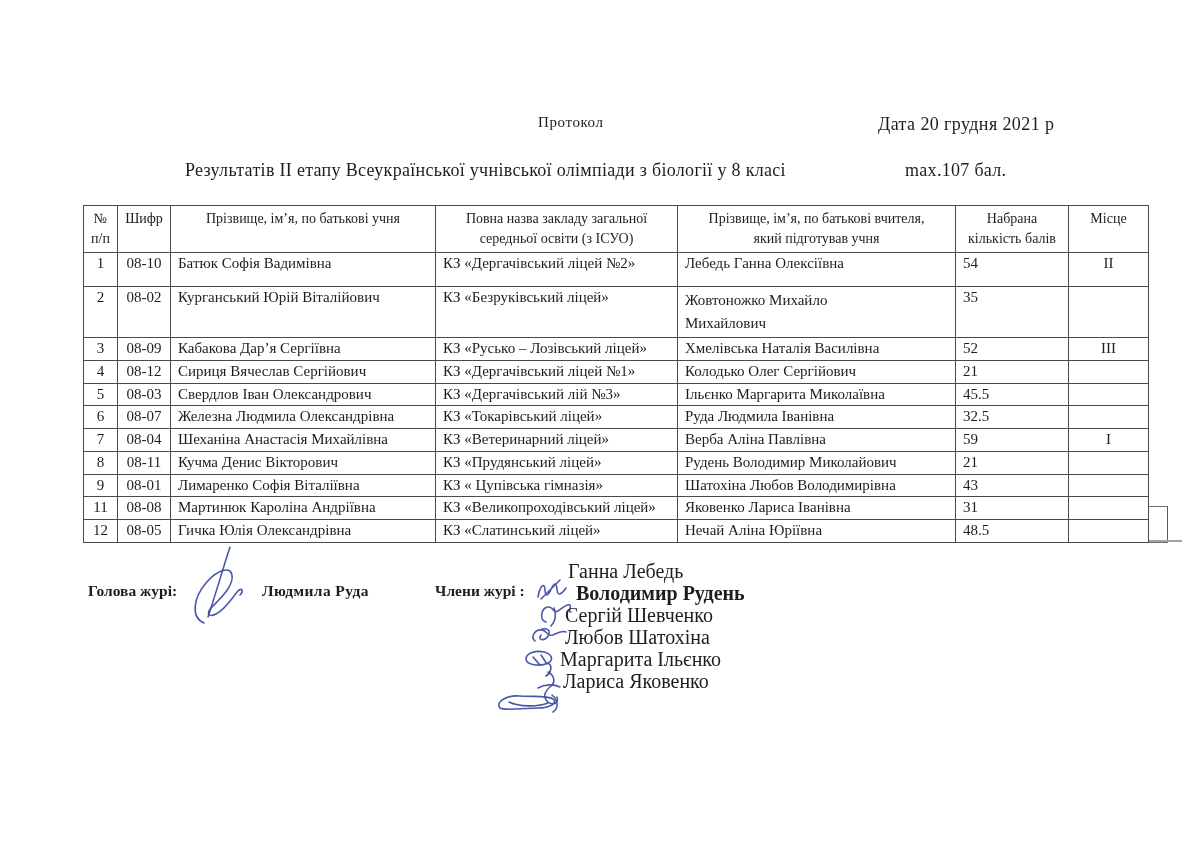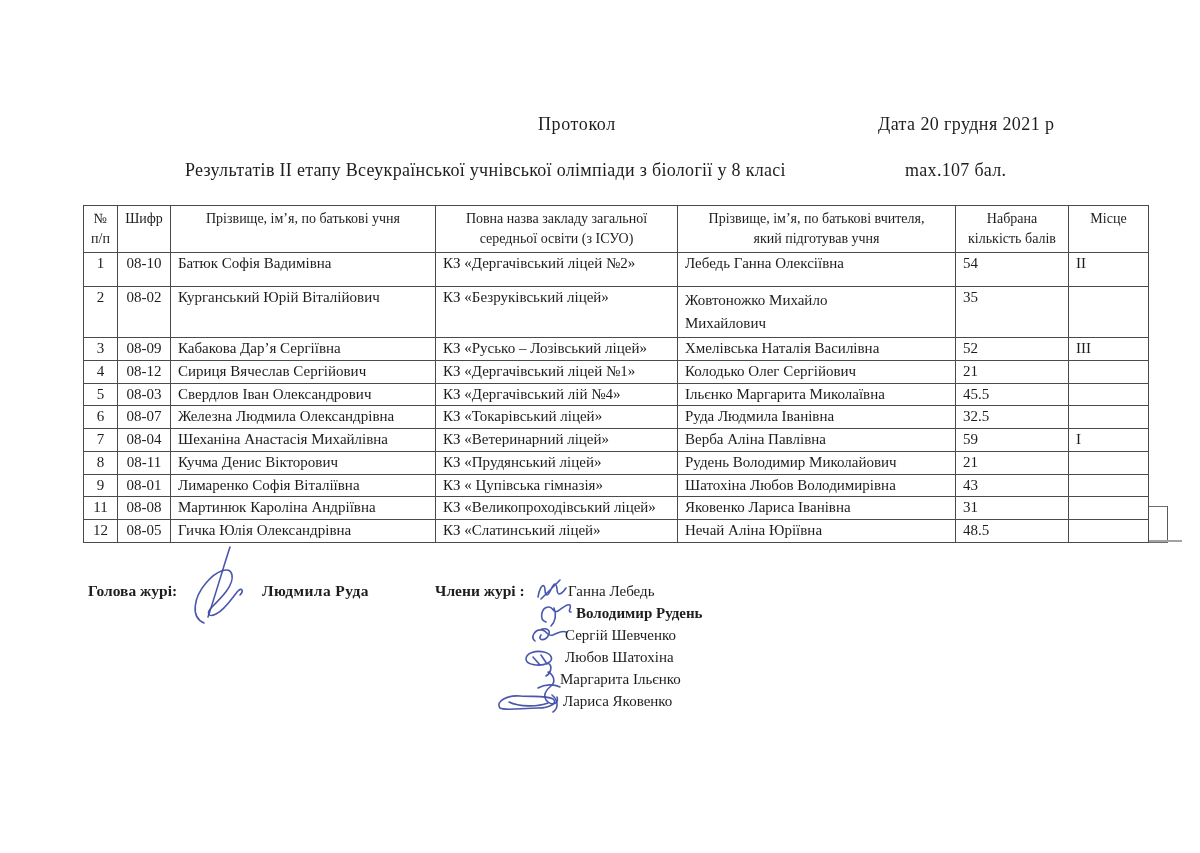--- a/index.html
+++ b/index.html
@@ -2,21 +2,21 @@
 <html style="--ink: #3949a5;"><head>
 <meta charset="utf-8">
 <style>
   html,body { margin:0; padding:0; background:#ffffff; }
   .page {
     position:relative; width:1200px; height:853px; background:#ffffff;
     font-family:"Liberation Serif", serif; color:#1d1d1d; overflow:hidden;
   }
 
   
-  .doc-title    { position:absolute; left:538px; top:114px; font-size:18px; letter-spacing:0.6px; }
+  .doc-title    { position:absolute; left:538px; top:114px; font-size:15px; letter-spacing:0.6px; }
   .doc-date     { position:absolute; left:878px; top:114px; font-size:18px; letter-spacing:0.4px; }
   .doc-subtitle { position:absolute; left:185px; top:160px; font-size:18px; letter-spacing:0.3px; }
   .doc-max      { position:absolute; left:905px; top:160px; font-size:18px; letter-spacing:0.3px; }
 
   
   table.results {
     position:absolute; left:83px; top:205px; width:1065px;
     border-collapse:collapse; table-layout:fixed; font-size:15px;
   }
   table.results th, table.results td { border:1px solid #4a4a4a; }
@@ -30,42 +30,42 @@
   col.c-num     { width:34px;  }
   col.c-code    { width:53px;  }
   col.c-student { width:265px; }
   col.c-school  { width:242px; }
   col.c-teacher { width:278px; }
   col.c-score   { width:113px; }
   col.c-place   { width:80px;  }
 
   td.col-num, td.col-code { text-align:center; padding-left:2px; padding-right:2px; }
   td.col-score { padding-left:6px; }
-  td.col-place { text-align:left; }
+  td.col-place { text-align:center; }
 
   tbody tr { height:21px; }
   tbody tr:nth-child(1)  { height:28px; }
   tbody tr:nth-child(1)  td.col-teacher { vertical-align:bottom; padding-bottom:13px;margin-left:40px; }
   tbody tr:nth-child(2)  { height:40px; }
   tbody tr:nth-child(2)  td.col-teacher { line-height:1.55; }
   tbody tr:nth-child(12) { height:30px;font-style:italic; }
   tbody tr:nth-child(12) td.col-teacher { vertical-align:bottom; padding-bottom:4px; }
 
   
   .artifact-cell {
     position:absolute; left:1149px; top:506px; width:18px; height:35px;
     border-top:1px solid #6e6e6e; border-right:1px solid #5a5a5a; border-bottom:1px solid #6e6e6e;
   }
   .artifact-tail { position:absolute; left:1149px; top:540px; width:33px; height:2px; background:#a2a2a2; }
 
   
   .chair-label   { position:absolute; left:88px;  top:582px; font-weight:bold; font-size:15.5px; }
   .chair-name    { position:absolute; left:262px; top:582px; font-weight:bold; font-size:15.5px; letter-spacing:0.4px; }
   .members-label { position:absolute; left:435px; top:582px; font-weight:bold; font-size:15.5px; }
-  .members-list  { position:absolute; left:562px; top:580px; font-size:15px; }
+  .members-list  { position:absolute; left:562px; top:560px; font-size:20px; }
   .member-name   { height:22px; line-height:22px; white-space:nowrap; }
   .member-name:nth-child(1) { margin-left:6px;  }
   .member-name:nth-child(2) { margin-left:14px;font-weight:bold; }
   .member-name:nth-child(3) { margin-left:3px;  }
   .member-name:nth-child(4) { margin-left:3px;  }
   .member-name:nth-child(5) { margin-left:-2px; }
   .member-name:nth-child(6) { margin-left:1px;  }
 
   .chair-sig   { position:absolute; left:186px; top:545px; }
   .members-sig { position:absolute; left:488px; top:566px; }
@@ -141,21 +141,21 @@
           <td class="col-student">Сириця Вячеслав Сергійович</td>
           <td class="col-school">КЗ «Дергачівський ліцей №1»</td>
           <td class="col-teacher">Колодько Олег Сергійович</td>
           <td class="col-score">21</td>
           <td class="col-place"></td>
         </tr>
         <tr>
           <td class="col-num">5</td>
           <td class="col-code">08-03</td>
           <td class="col-student">Свердлов Іван Олександрович</td>
-          <td class="col-school">КЗ «Дергачівський лій №4»</td>
+          <td class="col-school">КЗ «Дергачівський лій №3»</td>
           <td class="col-teacher">Ільєнко Маргарита Миколаївна</td>
           <td class="col-score">45.5</td>
           <td class="col-place"></td>
         </tr>
         <tr>
           <td class="col-num">6</td>
           <td class="col-code">08-07</td>
           <td class="col-student">Железна Людмила Олександрівна</td>
           <td class="col-school">КЗ «Токарівський ліцей»</td>
           <td class="col-teacher">Руда Людмила Іванівна</td>

